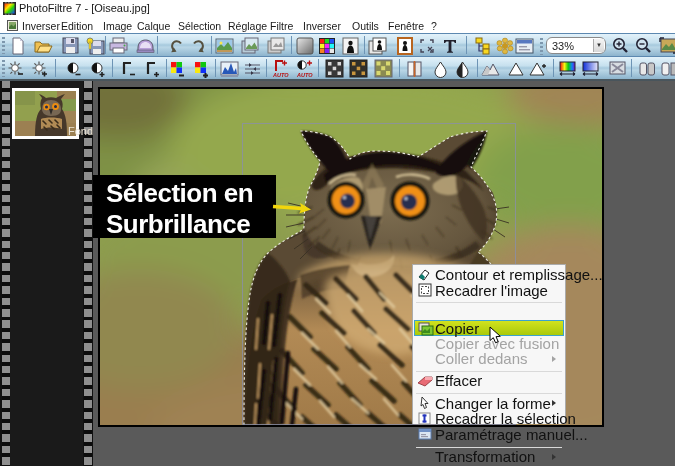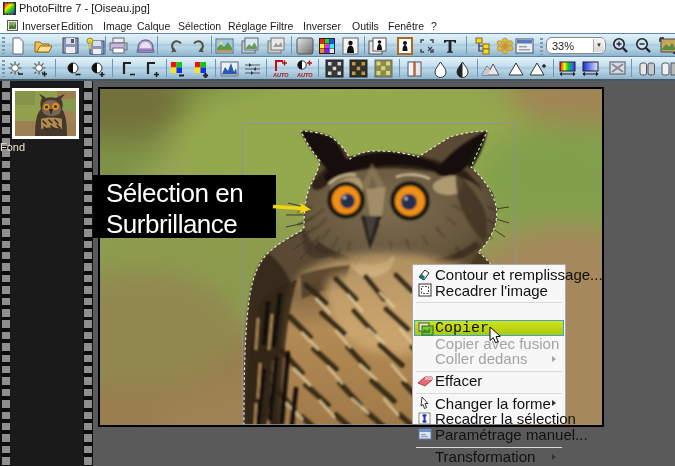--- a/index.html
+++ b/index.html
@@ -13,29 +13,29 @@
 .grip{position:absolute;left:2px;top:3px;width:3px;height:17px;background:repeating-linear-gradient(#7d97ad 0 2px,transparent 2px 4px)}
 .sep{position:absolute;top:2px;width:1px;height:18px;background:#6d94b5}
 .ic{position:absolute;top:1px;width:21px;height:21px;display:flex;align-items:center;justify-content:center}
 #combo{position:absolute;left:546px;top:3px;width:60px;height:17px;background:#fff;border:1px solid #8a8a8a;border-radius:6px}
 #combo .v{position:absolute;left:5px;top:2px;font-size:11px;color:#222}
 #combo .btn{position:absolute;right:1px;top:1px;width:11px;height:13px;background:linear-gradient(#f4f4f4,#d8d8d8);border-left:1px solid #aaa;font-size:6px;color:#333;text-align:center;line-height:13px}
 #film{position:absolute;left:0;top:81px;width:93px;height:385px;background:#111}
 #film .mid{position:absolute;left:10px;top:0;width:73px;height:385px;background:#1a1a1a}
 .perf{position:absolute;top:0;width:7.5px;height:385px;background:repeating-linear-gradient(#8f8f8f 0 7.5px,#0c0c0c 7.5px 11.4px)}
 #thumb{position:absolute;left:12px;top:7px;width:67px;height:51px;background:#fff;padding:3px}
-#fond{position:absolute;left:0;top:60px;width:93px;text-align:left;font-size:11px;color:#ece4d4}
+#fond{position:absolute;left:0;top:44px;width:93px;text-align:right;font-size:11px;color:#ece4d4}
 #canvas{position:absolute;left:98px;top:87px;width:506px;height:340px;background:#000;padding:2px}
-#label{position:absolute;left:93px;top:175px;width:183px;height:63px;background:#000;color:#fff;font-weight:normal;font-size:26px;line-height:30.5px;padding:3px 0 0 13px;letter-spacing:-0.5px}
+#label{position:absolute;left:93px;top:175px;width:183px;height:63px;background:#000;color:#fff;font-weight:bold;font-size:26px;line-height:30.5px;padding:3px 0 0 13px;letter-spacing:-0.5px}
 #menu{position:absolute;left:412px;top:264px;width:154px;height:160px;background:#f7f7f7;border:1px solid #ababab;border-bottom:none;font-size:15px;color:#111;z-index:20}
 .mi{position:absolute;left:1px;width:150px;height:15.5px;line-height:15.5px}
 .mi .t{position:absolute;left:21px;top:0;white-space:nowrap}
 .mi .mic{position:absolute;left:2px;top:0;width:17px;height:15.5px;display:flex;align-items:center;justify-content:center}
 .mi.dis .t{color:#a3a3a3}
-.mi.hl{background:linear-gradient(#d2e21e,#a9c90a);border:1px solid #3ba3cd;font-family:Liberation Mono, monospace;}
+.mi.hl{background:linear-gradient(#d2e21e,#a9c90a);border:1px solid #3ba3cd;}
 .msep{position:absolute;left:3px;width:146px;height:1px;background:#d9d9d9}
 .sub{position:absolute;right:8px;top:4.5px;width:0;height:0;border-left:4px solid #333;border-top:3.5px solid transparent;border-bottom:3.5px solid transparent}
 </style></head><body>
 <div id="titlebar">
  <svg style="position:absolute;left:3px;top:2px" width="13" height="13" viewBox="0 0 13 13">
       <defs>
         <linearGradient id="pfg" x1="0" y1="0" x2="1" y2="1">
           <stop offset="0" stop-color="#ff2000"></stop>
           <stop offset="0.35" stop-color="#ffe000"></stop>
           <stop offset="0.6" stop-color="#30d800"></stop>

